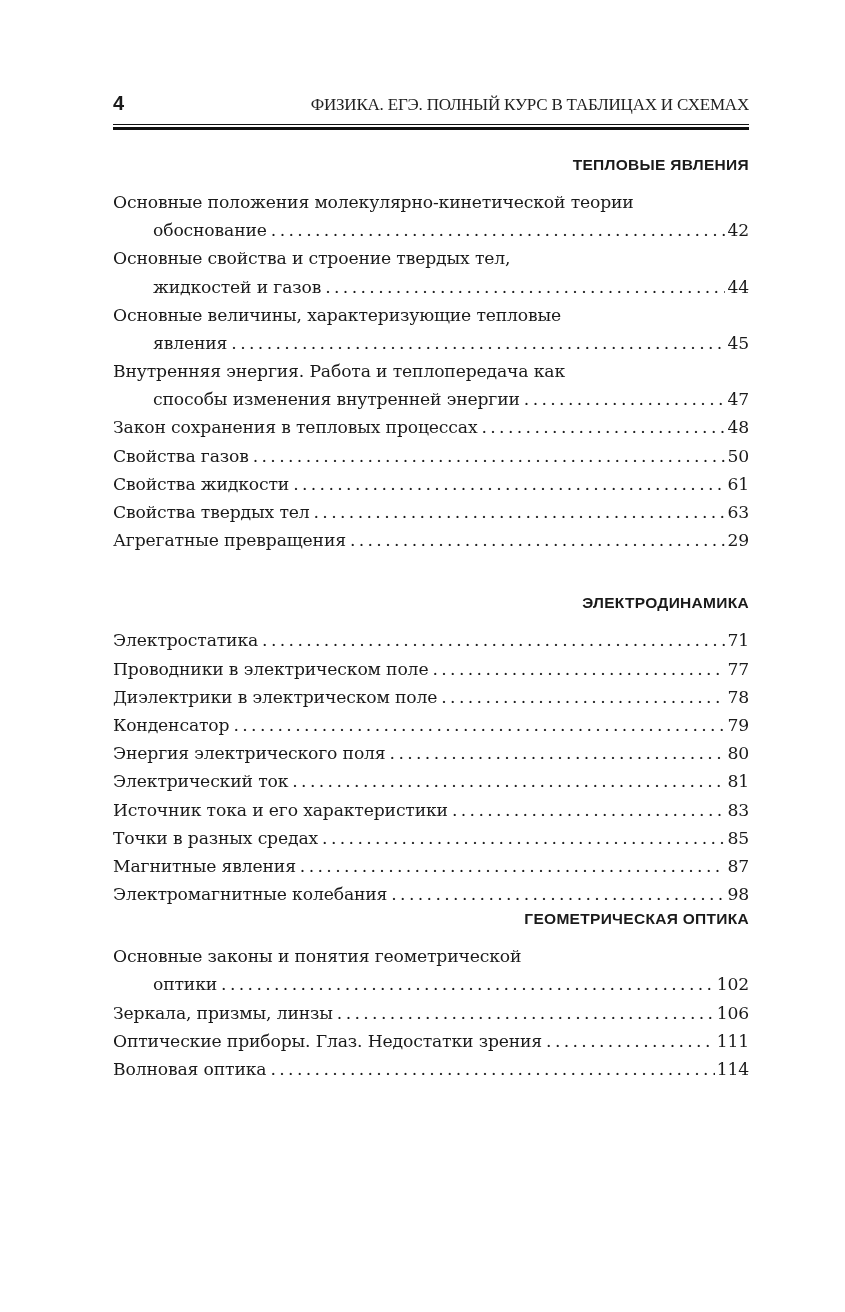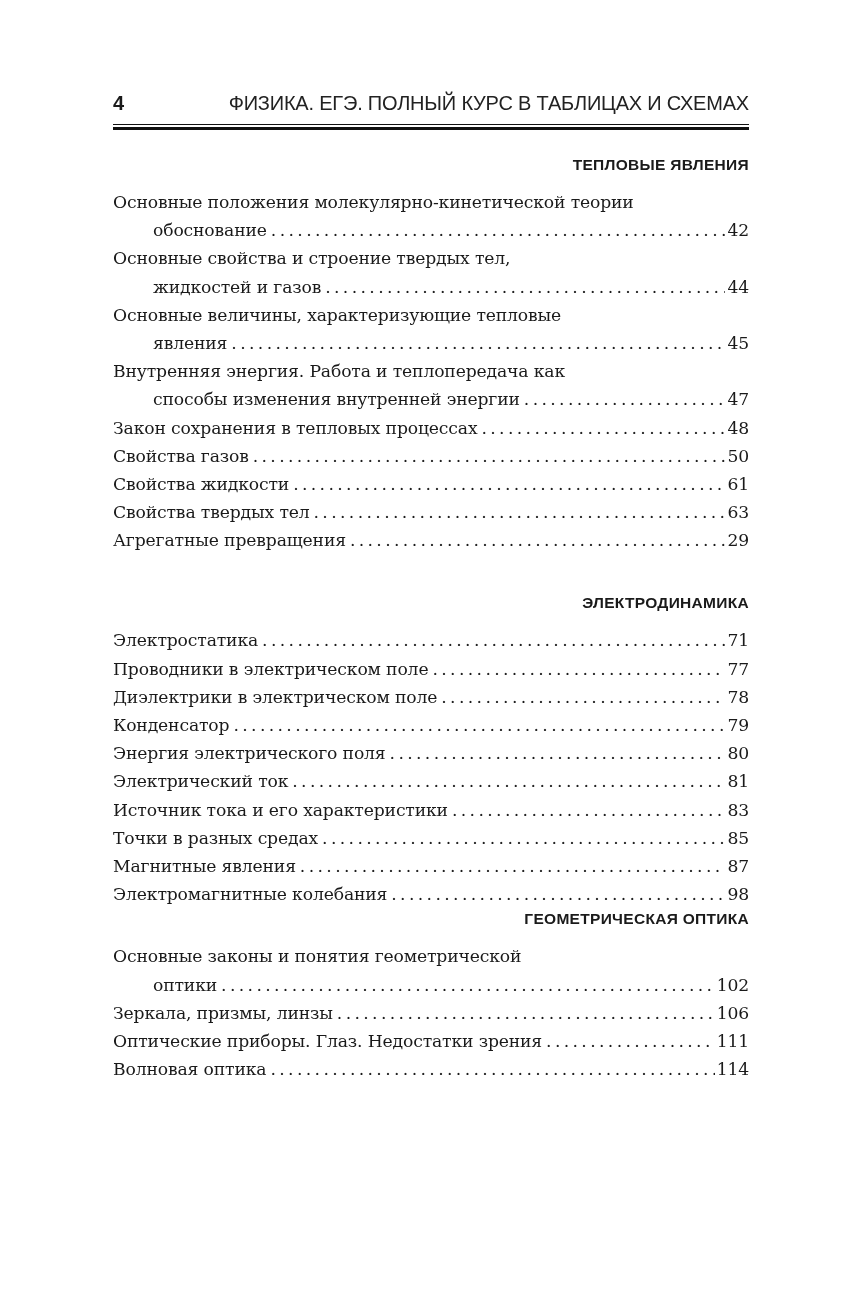--- a/index.html
+++ b/index.html
@@ -1,28 +1,28 @@
 <!DOCTYPE html>
 <html><head>
 <meta charset="utf-8">
 <style>
   html, body { margin: 0; padding: 0; background: #ffffff; }
   body { width: 845px; height: 1312px; position: relative; overflow: hidden; color: #1a1a1a; }
   .page { position: absolute; left: 113px; top: 92px; width: 636px; }
   .running-head { display: flex; justify-content: space-between; align-items: baseline; height: 30px; }
   .page-number { font-family: "Liberation Sans", sans-serif; font-weight: bold; font-size: 20px; }
-  .book-title { font-family: Liberation Sans, sans-serif; font-size: 20px; letter-spacing: -0.2px; color: #222; }
+  .book-title { font-family: Liberation Serif, serif; font-size: 17px; letter-spacing: -0.2px; color: #222; }
   .rule-thin { height: 1px; background: #111; margin-top: 2px; }
   .rule-thick { height: 3px; background: #111; margin-top: 2px; }
   .section-heading { font-family: "Liberation Sans", sans-serif; font-weight: bold; font-size: 15.5px; text-align: right; letter-spacing: 0.3px; height: 22px; line-height: 22px; }
   .toc { font-family: "DejaVu Serif", serif; font-size: 17.2px; letter-spacing: -0.15px; }
   .entry { position: relative; }
   .line { height: 28.2px; line-height: 28.2px; white-space: nowrap; overflow: hidden; }
   .line.indent { padding-left: 40px; }
-  .leader-line { display: flex; }
+  .leader-line { display: flex; align-items: flex-end; }
   .leader-line .txt { flex: 0 0 auto; padding-right: 4px; }
   .leader-line .dots { flex: 1 1 auto; overflow: hidden; white-space: nowrap; letter-spacing: 3.6px; }
   .leader-line .dots::before { content: ". . . . . . . . . . . . . . . . . . . . . . . . . . . . . . . . . . . . . . . . . . . . . . . . . . . . . . . . . . . . . . . . . . . . . . . . . . . . . . . . . . . . . . ."; letter-spacing: -1.05px; }
   .leader-line .pg { flex: 0 0 auto; padding-left: 2px; text-align: right; }
 </style>
 </head>
 <body>
 
 <div class="page">
   <div class="running-head">

